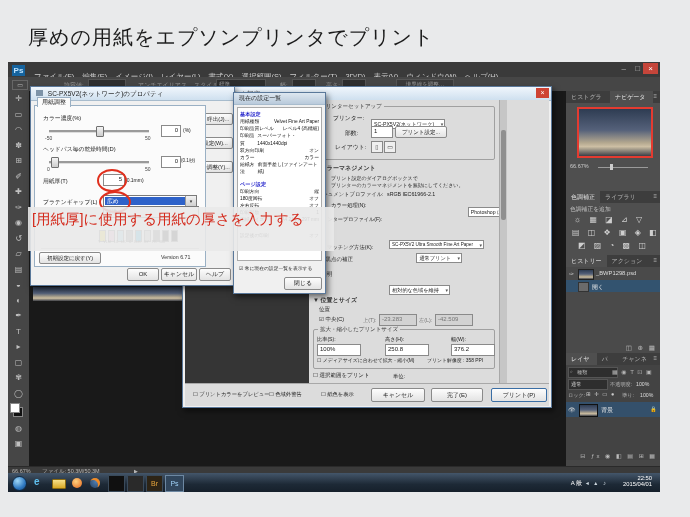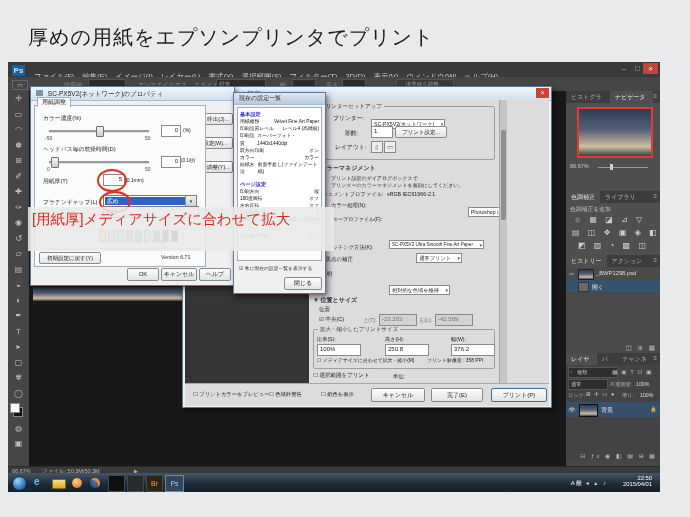--- a/index.html
+++ b/index.html
@@ -370,14 +370,14 @@
     <div class="srow" style="margin-top:8px;">
         <span>設定後の印刷</span>
         <span>オフ</span>
       </div>
   </div>
   <span class="chk abs" style="left:5px;top:172px;font-size:4.8px;">☑ <span>常に現在の設定一覧を表示する</span></span>
   <span class="btn abs" style="left:50px;top:184px;width:36px;height:11px;line-height:11px;font-size:6px;">閉じる</span>
 </div>
 
 <div class="abs" style="left:28px;top:207px;width:306px;height:44px;background:rgba(233,233,233,0.9);z-index:9;padding:2px 4px;box-sizing:border-box;">
-  <div style="font-size:14.5px;line-height:20px;color:#d42a1c;white-space:nowrap;">[用紙厚]メディアサイズに合わせて拡大</div>
+  <div style="font-size:14.5px;line-height:20px;color:#d42a1c;white-space:nowrap;">[用紙厚]に使用する用紙の厚さを入力する</div>
 </div>
 
 </body></html>

